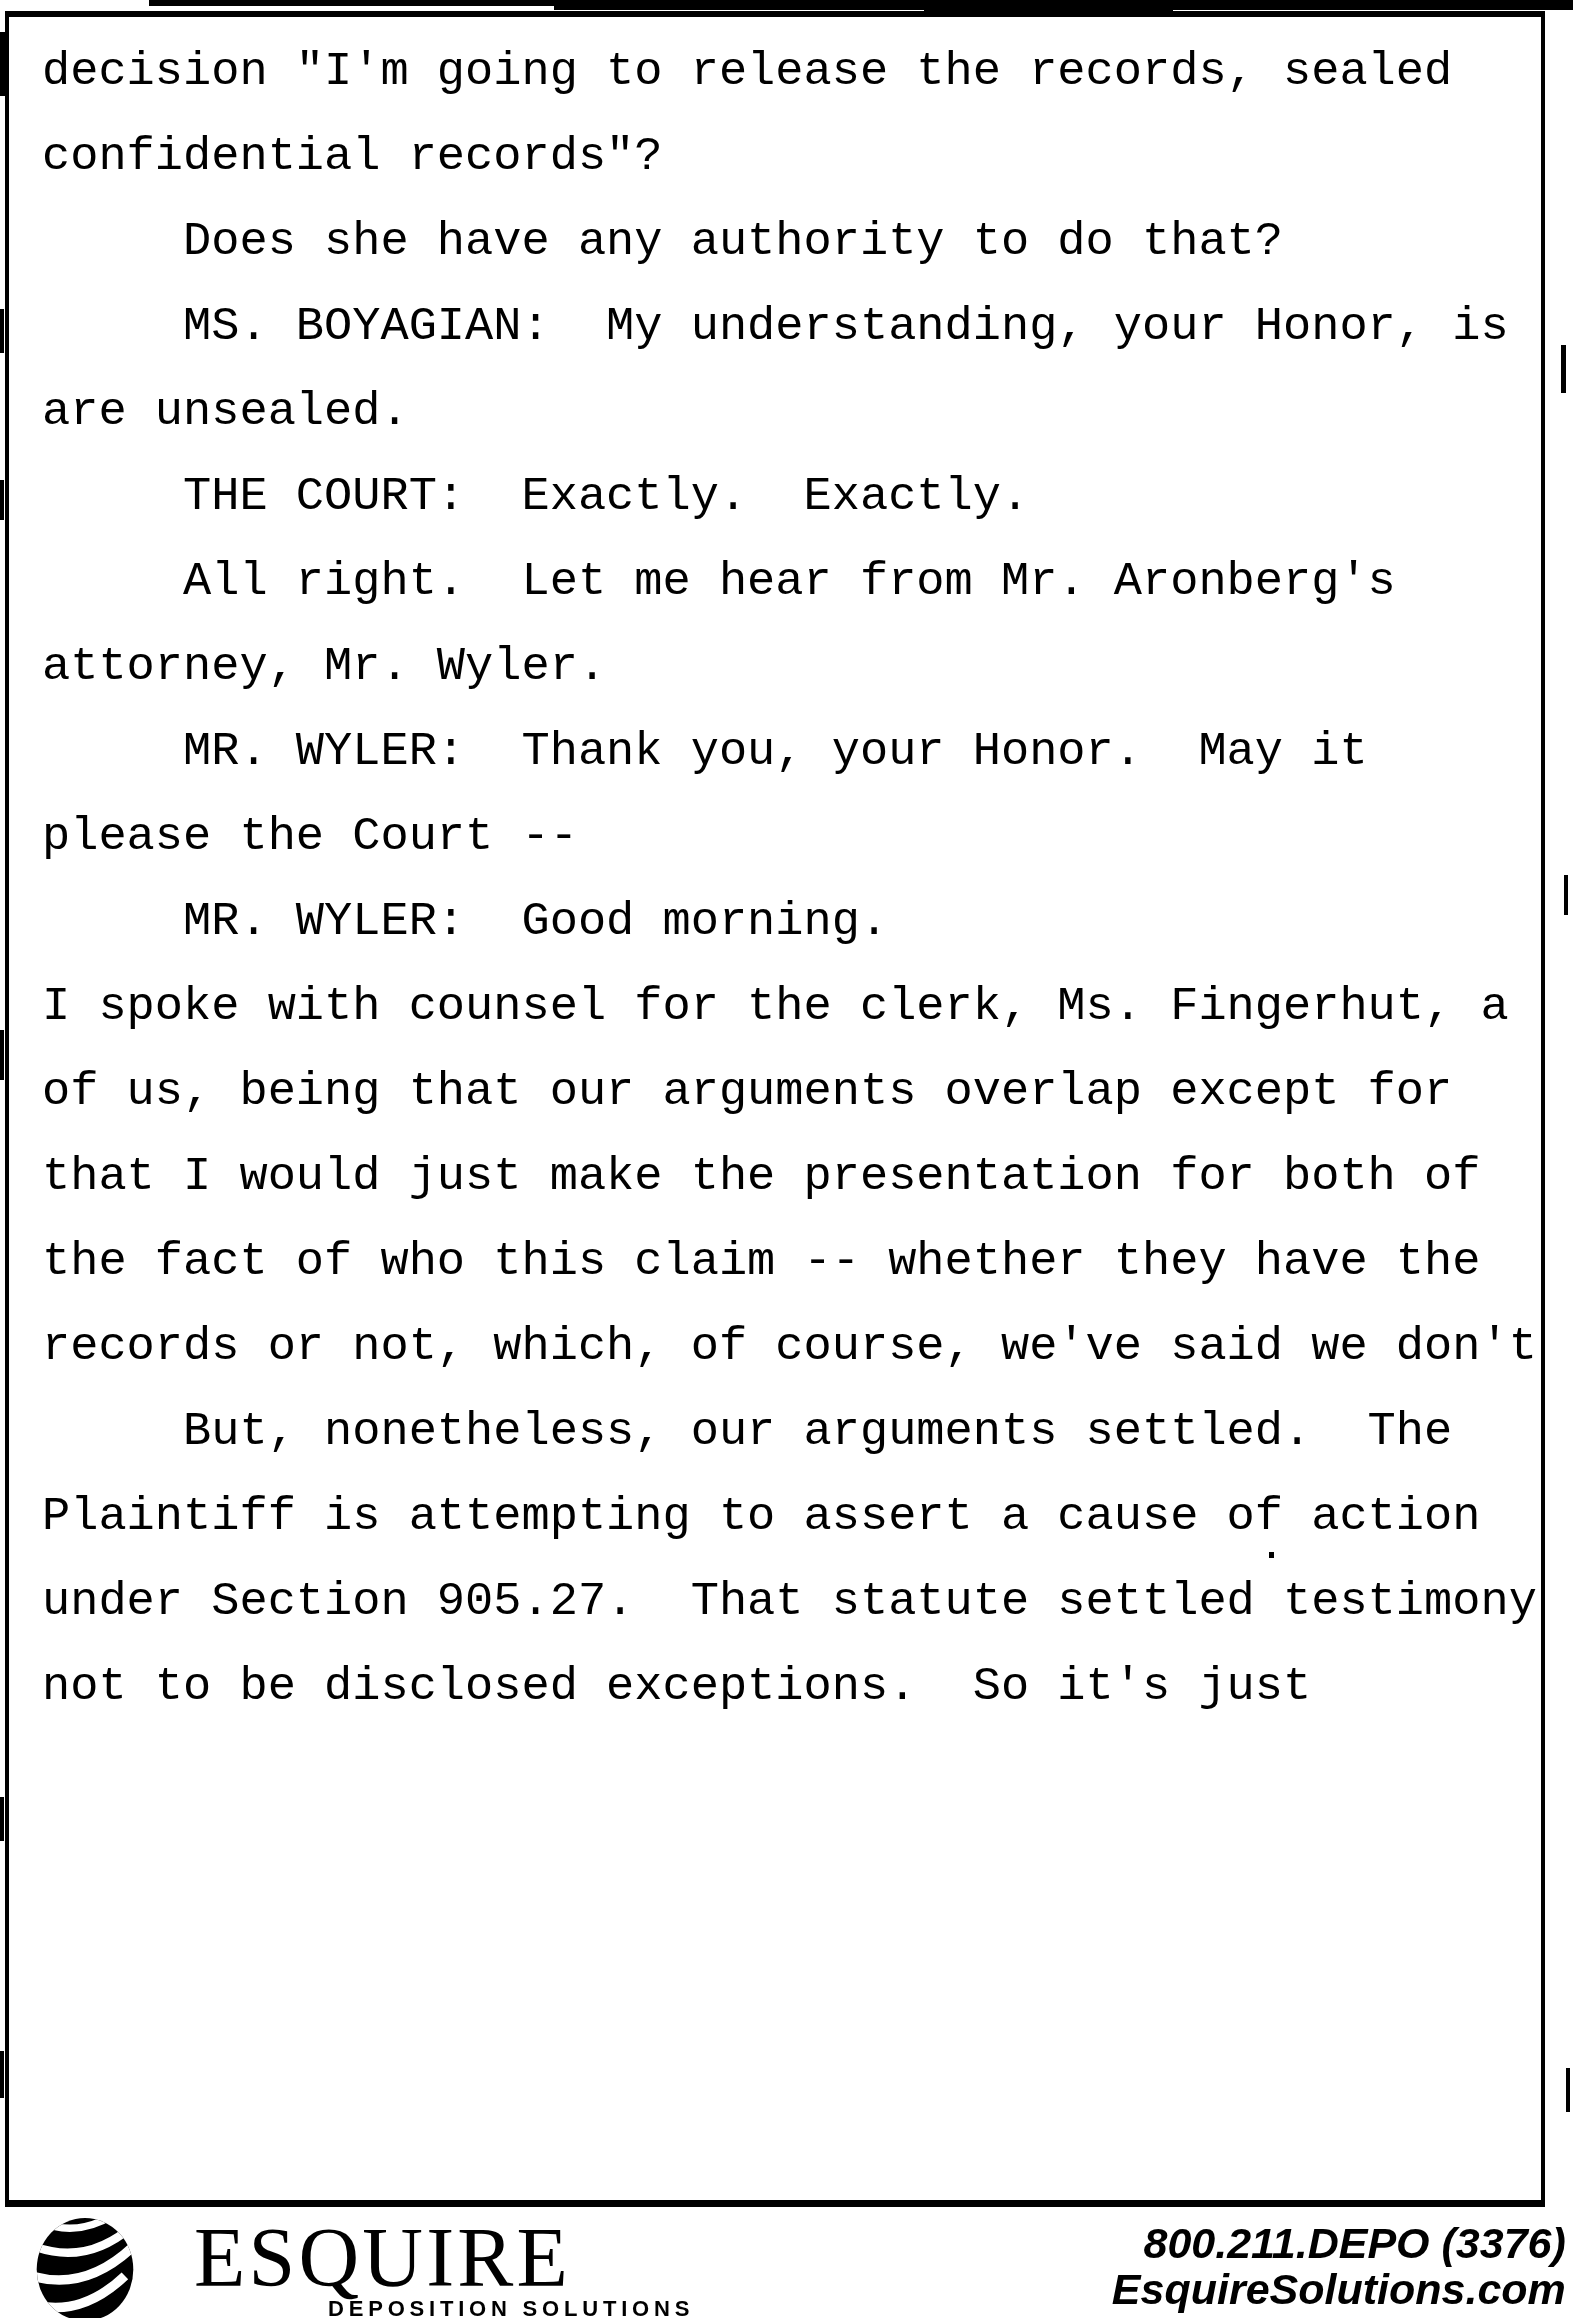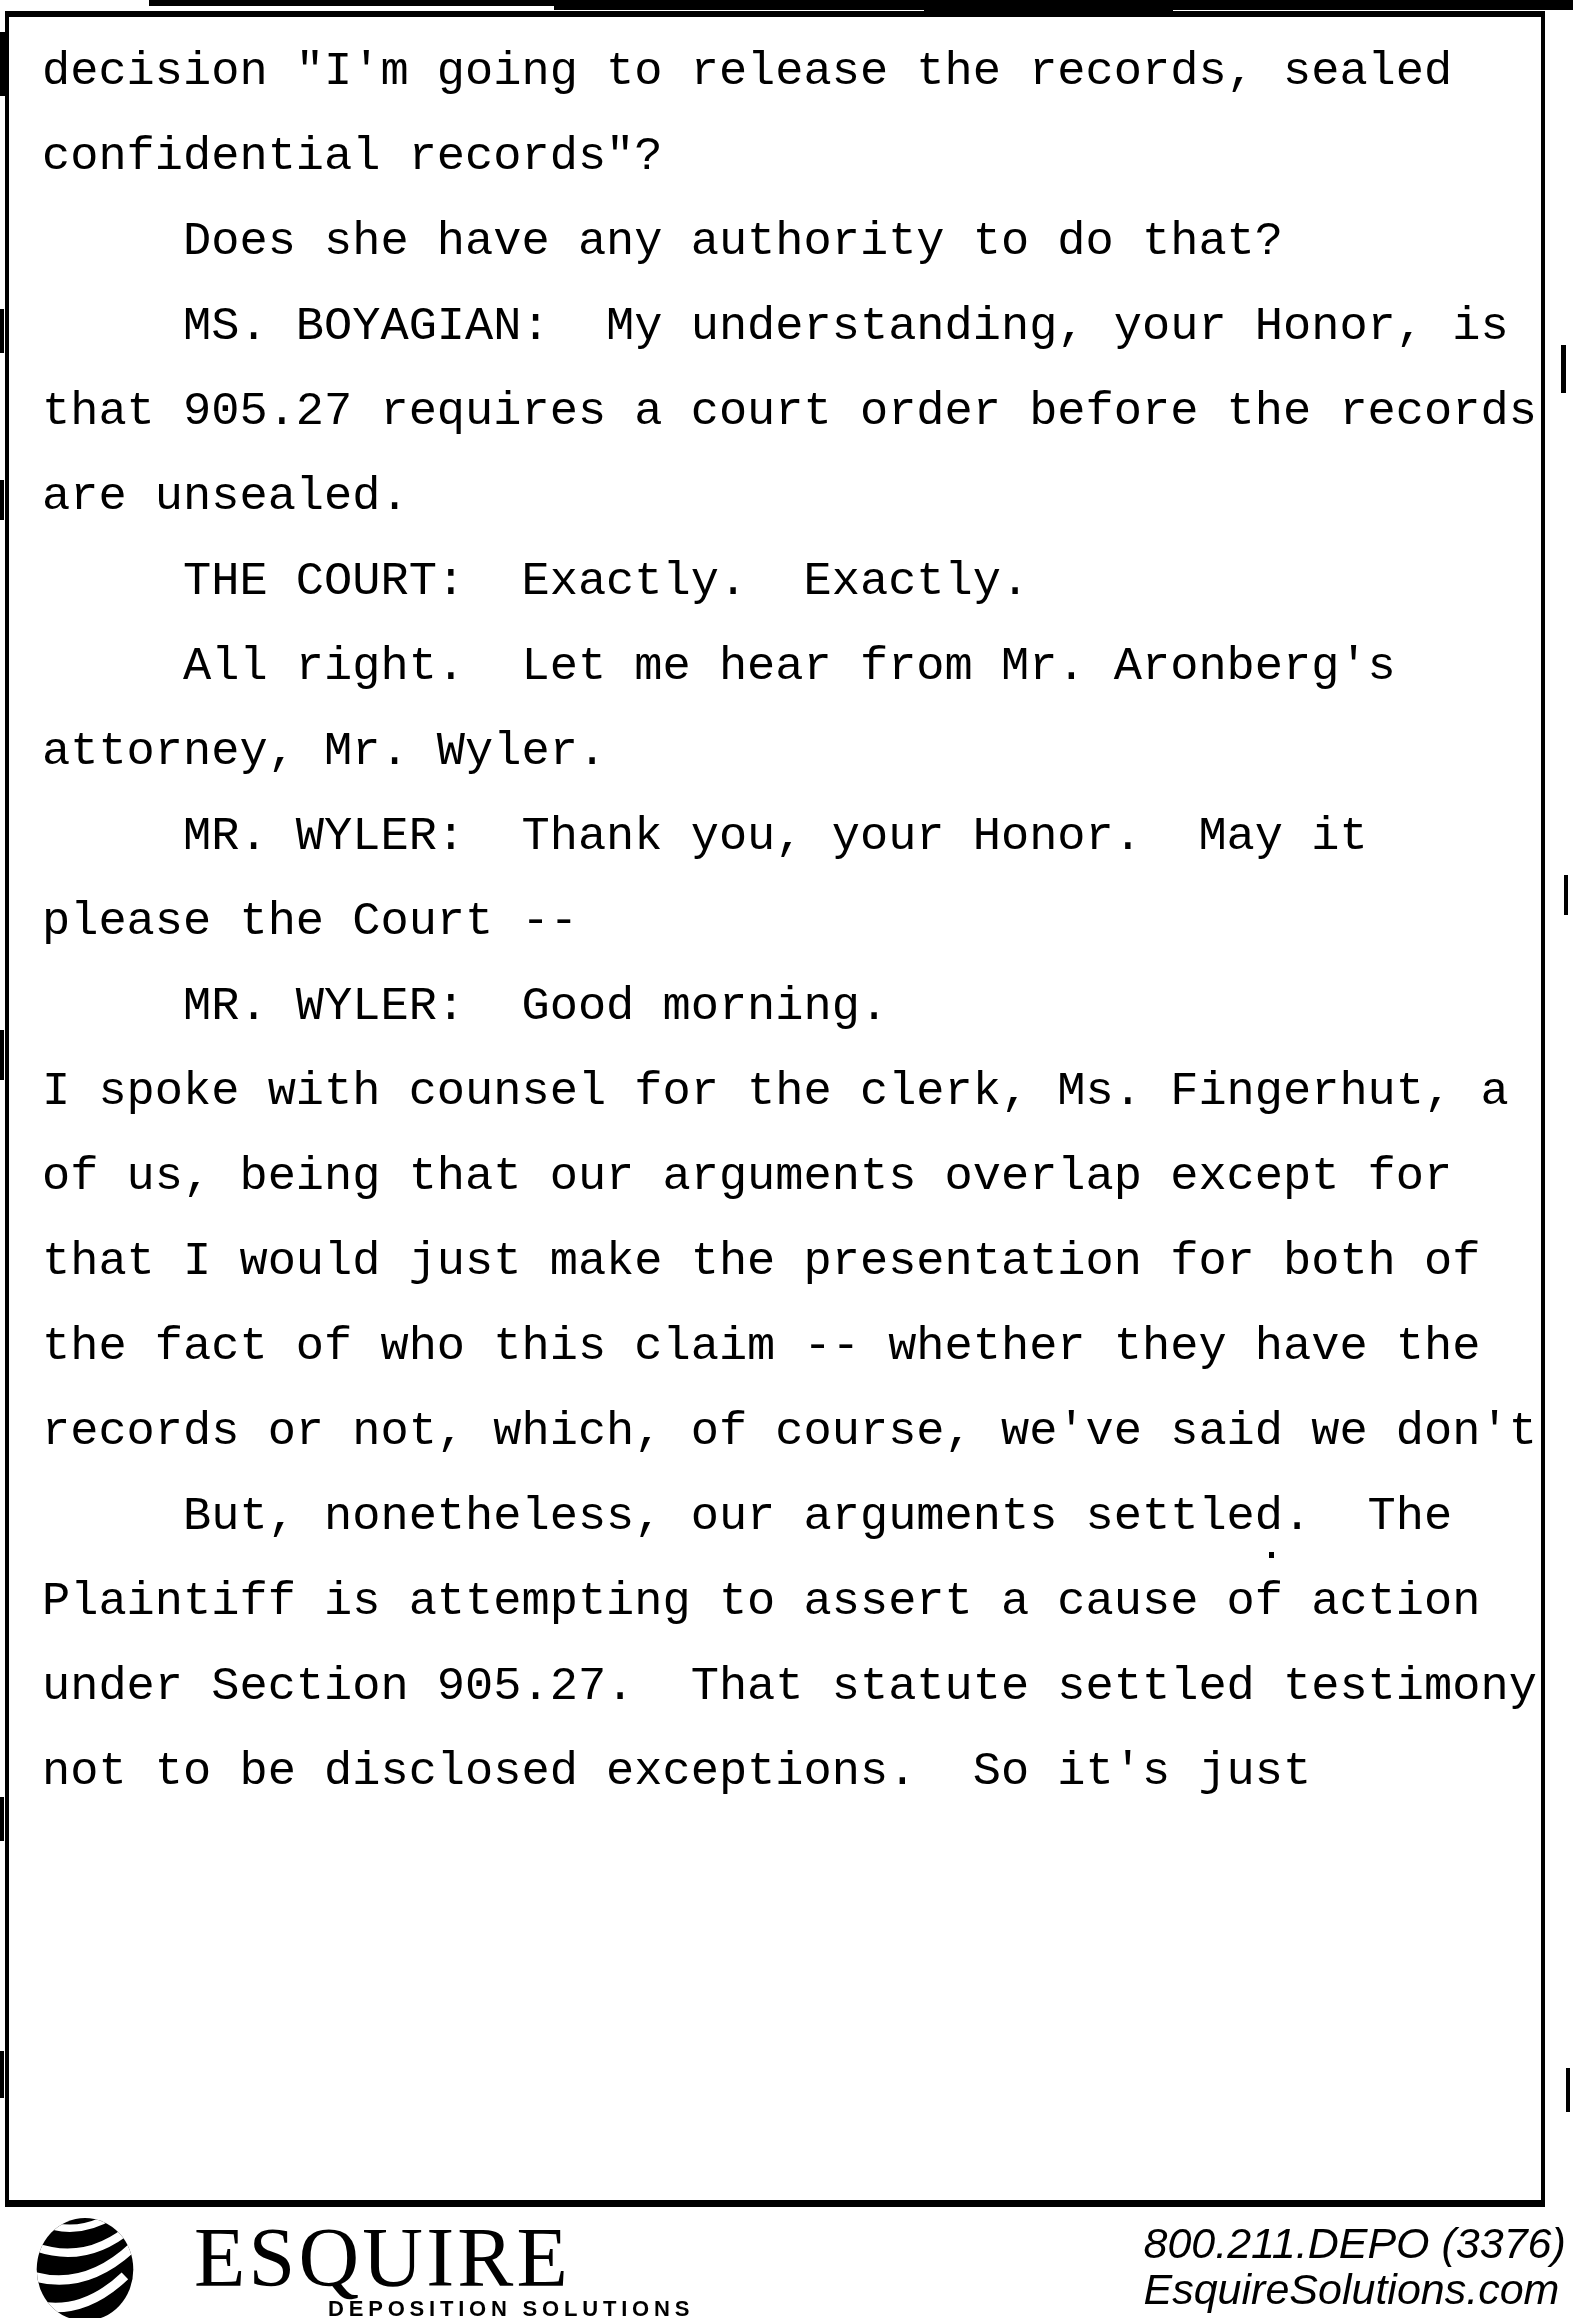--- a/index.html
+++ b/index.html
@@ -78,24 +78,24 @@
     font-family: "Liberation Sans", sans-serif;
     font-size: 22px;
     font-weight: bold;
     letter-spacing: 4.8px;
     color: #000;
   }
   .contact {
     position: absolute;
     right: 7.2px;
     top: 8px;
-    text-align: left;
+    text-align: right;
     font-family: "Liberation Sans", sans-serif;
     font-style: italic;
-    font-weight: normal;
+    font-weight: bold;
     font-size: 43px;
     line-height: 46px;
     color: #000;
   }
 </style>
 </head>
 <body>
 
 <div class="page">
 
@@ -115,21 +115,20 @@
   <div class="artifact" style="left:1566px; top:2068px; width:4px; height:44px;"></div>
   <div class="artifact" style="left:1269px; top:1552px; width:4.8px; height:6.4px;"></div>
 
   <div class="frame"></div>
 
   <div class="text-block">
     <div class="t-line">decision "I'm going to release the records, sealed</div>
     <div class="t-line">confidential records"?</div>
     <div class="t-line">     Does she have any authority to do that?</div>
     <div class="t-line">     MS. BOYAGIAN:  My understanding, your Honor, is</div>
-    <div class="t-line">that 905.27 requires a court order before the records</div>
     <div class="t-line">are unsealed.</div>
     <div class="t-line">     THE COURT:  Exactly.  Exactly.</div>
     <div class="t-line">     All right.  Let me hear from Mr. Aronberg's</div>
     <div class="t-line">attorney, Mr. Wyler.</div>
     <div class="t-line">     MR. WYLER:  Thank you, your Honor.  May it</div>
     <div class="t-line">please the Court --</div>
     <div class="t-line">     MR. WYLER:  Good morning.</div>
     <div class="t-line">I spoke with counsel for the clerk, Ms. Fingerhut, a</div>
     <div class="t-line">of us, being that our arguments overlap except for</div>
     <div class="t-line">that I would just make the presentation for both of</div>

